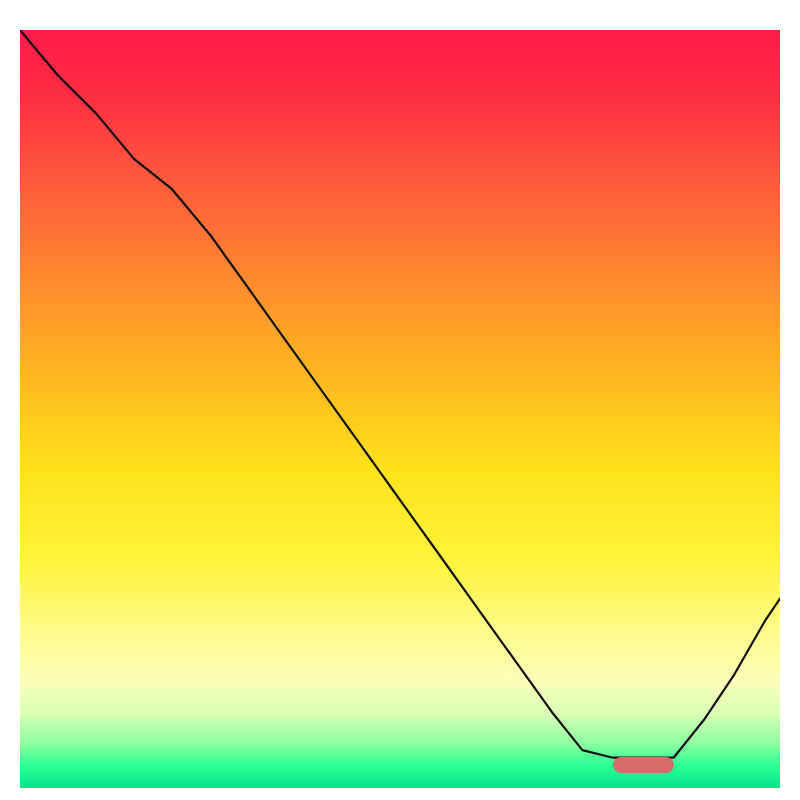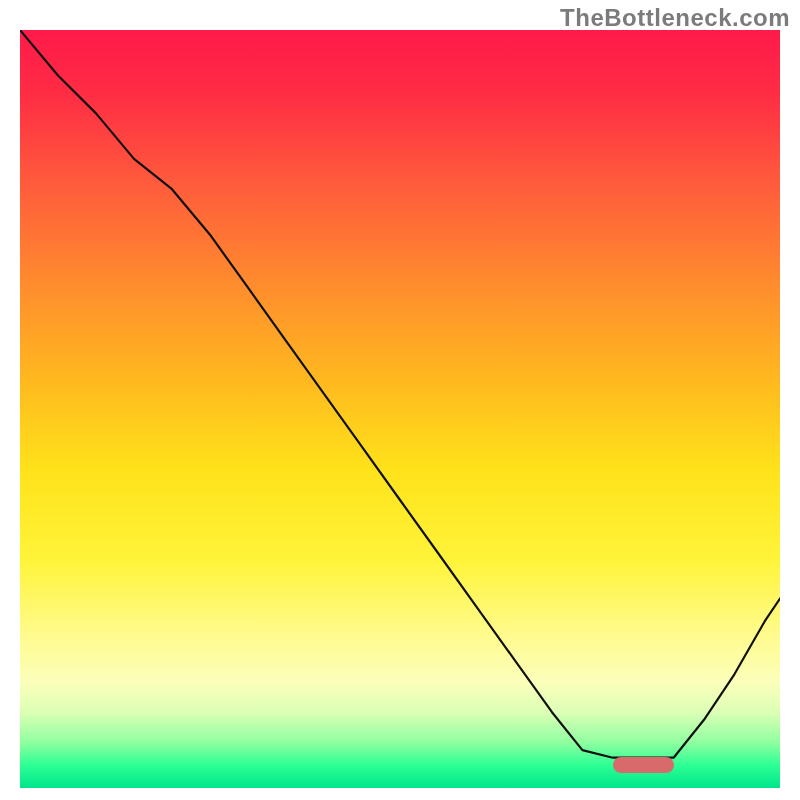--- a/index.html
+++ b/index.html
@@ -74,21 +74,20 @@
     border-radius: 8px;
     background: #d86a6c;
     z-index: 5;
   }
 </style>
 </head>
 <body>
 
 <div class="wrap">
 
-  <div class="watermark">TheBottleneck.com</div>
 
   <div class="plot">
     <div class="gradient"></div>
 
     <svg class="curve" viewBox="0 0 760 758" preserveAspectRatio="none">
       <path id="curve-path" d="M0.0 0.0 L38.0 45.5 L76.0 83.4 L114.0 128.9 L152.0 159.2 L190.0 204.7 L228.0 257.7 L266.0 310.8 L304.0 363.8 L342.0 416.9 L380.0 470.0 L418.0 523.0 L456.0 576.1 L494.0 629.1 L532.0 682.2 L562.4 720.1 L592.8 727.7 L623.2 727.7 L653.6 727.7 L684.0 689.8 L714.4 644.3 L744.8 591.2 L760.0 568.5 "></path>
     </svg>
 
     <div class="marker" title="78" style="left: 592.8px; width: 60.8px; bottom: 14.74px;"></div>
   </div>

